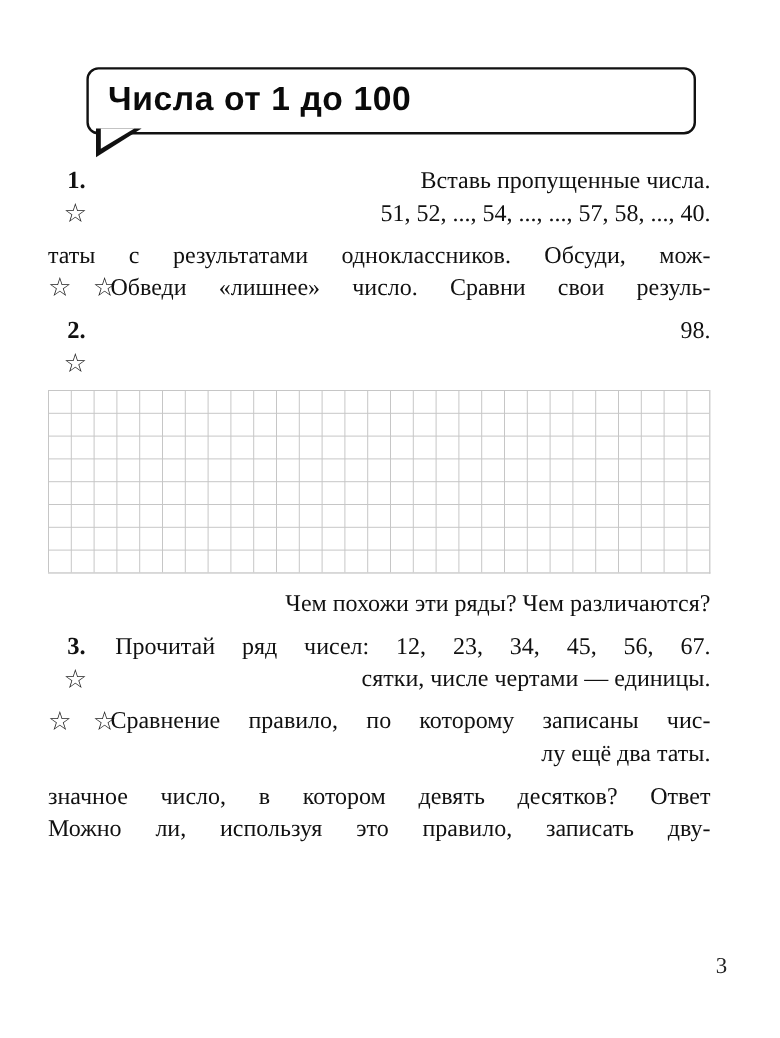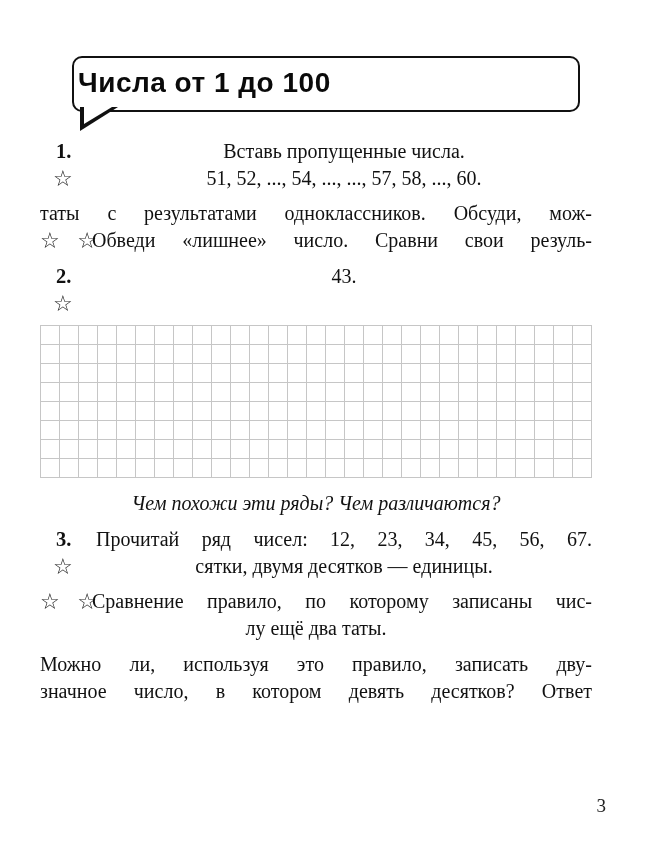--- a/index.html
+++ b/index.html
@@ -16,21 +16,21 @@
     inset: 0;
     padding: 56px 58px 0 40px;
   }
 
   
   .title-box {
     position: relative;
     margin: 0 12px 26px 32px;
     border: 2.5px solid #111;
     border-radius: 10px;
-    padding: 9px 14px 11px 4px;
+    padding: 9px 14px 11px 16px;
   }
   .title-box::before {
     content: "";
     position: absolute;
     left: 6px; bottom: -21px;
     width: 0; height: 0;
     border-top: 24px solid #111;
     border-right: 38px solid transparent;
   }
   .title-box::after {
@@ -51,21 +51,21 @@
   }
 
   
   .line {
     font-size: 20px;
     line-height: 27px;
     text-align: justify;
     text-align-last: justify;
   }
   .line.last {
-    text-align: center;
+    text-align: right;
     text-align-last: auto;
   }
 
   .task { display: flex; margin-bottom: 8px; }
   .marker { flex: none; width: 56px; padding-left: 16px; }
   .num {
     font-weight: 700;
     font-size: 20.5px;
     line-height: 27px;
   }
@@ -95,21 +95,21 @@
     height: 153px;
     margin: 6px 0 12px 0;
     border-right: 1px solid #c6c6c6;
     border-bottom: 1px solid #c6c6c6;
     background-image:
       linear-gradient(to right, #c6c6c6 1px, transparent 1px),
       linear-gradient(to bottom, #c6c6c6 1px, transparent 1px);
     background-size: 19px 19px;
   }
 
-  .question { margin-bottom: 9px; font-style: italic; }
+  .question { margin-bottom: 9px; }
 
   .page-number {
     position: absolute;
     right: 44px;
     bottom: 48px;
     font-size: 19px;
     color: #222;
   }
 </style>
 </head>
@@ -121,63 +121,63 @@
     <div class="title-line">Числа от 1 до 100</div>
   </div>
 
   <div class="task">
     <div class="marker">
       <div class="num">1.</div>
       <div class="star">☆</div>
     </div>
     <div class="task-body">
       <div class="line last">Вставь пропущенные числа.</div>
-      <div class="line last">51, 52, ..., 54, ..., ..., 57, 58, ..., 60.</div>
+      <div class="line last">51, 52, ..., 54, ..., ..., 57, 58, ..., 40.</div>
     </div>
   </div>
 
   <div class="para">
     <div class="line">таты с результатами одноклассников. Обсуди, мож-</div>
     <div class="line">
       <span class="dstar">☆☆</span><span>Обведи «лишнее» число. Сравни свои резуль-</span>
     </div>
   </div>
 
   <div class="task">
     <div class="marker">
       <div class="num">2.</div>
       <div class="star">☆</div>
     </div>
     <div class="task-body">
-      <div class="line last">43.</div>
+      <div class="line last">98.</div>
     </div>
   </div>
 
   <div class="grid"></div>
 
   <div class="question line last">Чем похожи эти ряды? Чем различаются?</div>
 
   <div class="task">
     <div class="marker">
       <div class="num">3.</div>
       <div class="star">☆</div>
     </div>
     <div class="task-body">
       <div class="line">Прочитай ряд чисел: 12, 23, 34, 45, 56, 67.</div>
-      <div class="line last">сятки, двумя десятков — единицы.</div>
+      <div class="line last">сятки, числе чертами — единицы.</div>
     </div>
   </div>
 
   <div class="para">
     <div class="line">
       <span class="dstar">☆☆</span><span>Сравнение правило, по которому записаны чис-</span>
     </div>
     <div class="line last">лу ещё два таты.</div>
   </div>
 
   <div class="para">
+    <div class="line">значное число, в котором девять десятков? Ответ</div>
     <div class="line">Можно ли, используя это правило, записать дву-</div>
-    <div class="line">значное число, в котором девять десятков? Ответ</div>
   </div>
 
   <div class="page-number">3</div>
 
 </div>
 
 </body></html>

